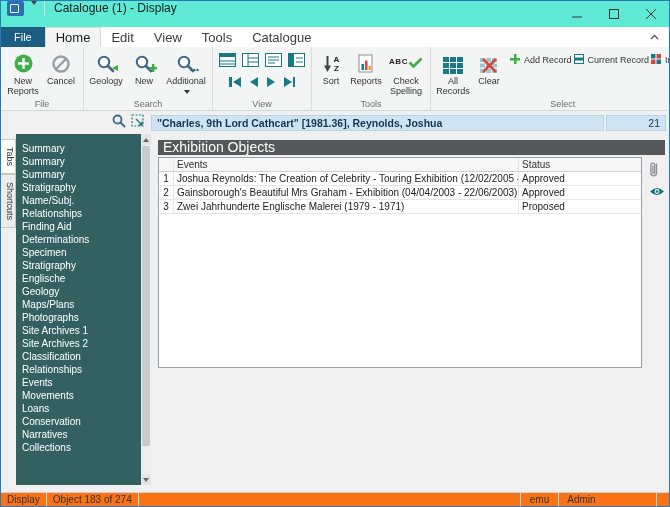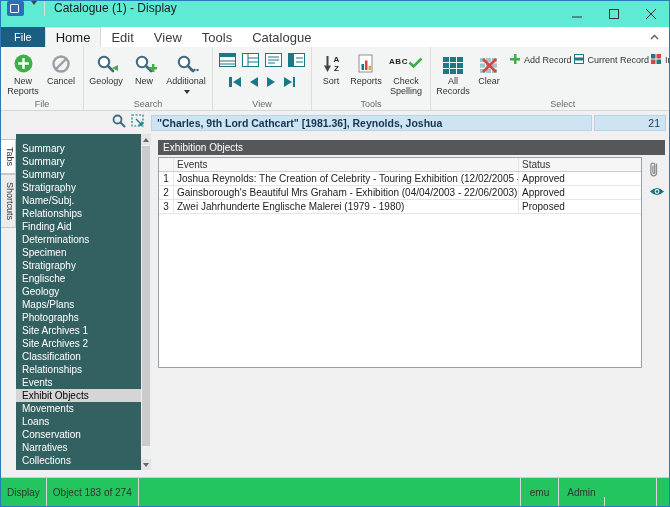--- a/index.html
+++ b/index.html
@@ -42,52 +42,52 @@
   .nbar { width:2.5px; height:10px; background:#187a85; }
   .az-col { display:flex; flex-direction:column; font-size:8px; font-weight:bold; color:#222; line-height:1.1; }
   .abc-txt { font-size:8px; font-weight:bold; color:#222; letter-spacing:0.5px; }
   .sel-right { display:flex; flex-direction:row; justify-content:flex-start; gap:2px; padding:4px 4px 0 4px; }
   .smallbtn { display:flex; align-items:center; gap:4px; font-size:9px; color:#333; height:13px; white-space:nowrap; }
 
   
   .recordrow { height:23px; background:#f0f0f0; display:flex; align-items:center; flex:0 0 auto; }
   .rec-icons { width:150px; display:flex; justify-content:flex-end; align-items:center; gap:5px; padding-right:6px; flex:0 0 auto; }
   .record-bar { flex:1; height:16px; background:#cfe4f3; border:1px solid #b7d3e8; display:flex; align-items:center; padding-left:5px; font-weight:bold; font-size:10.5px; color:#13354f; white-space:nowrap; overflow:hidden; }
-  .count-box { width:72px; height:16px; background:#cfe4f3; border:1px solid #b7d3e8; margin:0 3px 0 2px; display:flex; align-items:center; justify-content:flex-end; padding-right:5px; font-size:10.5px; color:#13354f; flex:0 0 auto; }
+  .count-box { width:60px; height:16px; background:#cfe4f3; border:1px solid #b7d3e8; margin:0 3px 0 2px; display:flex; align-items:center; justify-content:flex-end; padding-right:5px; font-size:10.5px; color:#13354f; flex:0 0 auto; }
 
   
   .main { flex:1; display:flex; background:#f0f0f0; min-height:0; }
   .side-strip { width:15px; display:flex; flex-direction:column; padding-top:5px; background:#f0f0f0; flex:0 0 auto; }
   .vtab { writing-mode:vertical-rl; font-size:9px; color:#333; padding:7px 0; border:1px solid #c6c6c6; border-left:none; background:#ececec; text-align:center; }
   .vtab.active { background:#fff; }
   .tabs-panel { width:135px; display:flex; flex:0 0 auto; }
   .tab-list { flex:1; background:#336161; padding-top:8px; overflow:hidden; height:calc(100% - 7px); }
   .tab-item { height:13px; line-height:13px; padding-left:6px; font-size:10px; color:#fff; white-space:nowrap; cursor:default; }
   .tab-item.selected { background:#d5d5d5; color:#000; }
   .vscroll { width:10px; height:calc(100% - 7px); background:#eceff0; display:flex; flex-direction:column; flex:0 0 auto; }
   .vs-btn { height:11px; display:flex; align-items:center; justify-content:center; background:#e2e4e5; flex:0 0 auto; }
   .vs-up { width:0;height:0;border-left:3px solid transparent;border-right:3px solid transparent;border-bottom:4px solid #666; }
   .vs-down { width:0;height:0;border-left:3px solid transparent;border-right:3px solid transparent;border-top:4px solid #666; }
   .vs-thumb { height:300px; background:#c9cccd; margin:1px; flex:0 0 auto; }
   .vs-bottom { margin-top:auto; }
 
   .content { flex:1; padding:6px 3px 0 7px; display:flex; flex-direction:column; min-width:0; }
-  .panel-header { height:15px; background:#54585b; color:#fff; font-size:10px; line-height:15px; padding-left:5px; flex:0 0 auto; margin-right:1px; }
+  .panel-header { height:15px; background:#54585b; color:#fff; font-size:14px; line-height:15px; padding-left:5px; flex:0 0 auto; margin-right:1px; }
   .content-body { display:flex; margin-top:2px; }
   .grid-table { width:484px; height:211px; background:#fff; border:1px solid #9aa0a6; font-size:10px; color:#222; overflow:hidden; flex:0 0 auto; }
   .t-row { display:flex; height:14px; line-height:13px; border-bottom:1px solid #e6e6e6; background:#fff; }
   .t-row.header { background:#f6f6f6; border-bottom:1px solid #cfcfcf; color:#333; }
   .t-cell-num { width:15px; border-right:1px solid #e6e6e6; text-align:center; flex:0 0 auto; }
   .t-cell-event { flex:1; border-right:1px solid #e6e6e6; padding-left:3px; white-space:nowrap; overflow:hidden; min-width:0; }
   .t-cell-status { width:122px; flex:0 0 auto; padding-left:3px; }
   .side-icons { width:24px; display:flex; flex-direction:column; align-items:center; padding-top:3px; flex:0 0 auto; }
   .side-icons .eye-wrap { margin-top:1px; align-self:flex-end; margin-right:1px; }
 
   
-  .statusbar { height:29px; background:#22c55e; border-top:1px solid #cfcfcf; display:flex; align-items:center; font-size:10px; color:#333; flex:0 0 auto; }
+  .statusbar { height:14px; background:#f97316; border-top:1px solid #cfcfcf; display:flex; align-items:center; font-size:10px; color:#333; flex:0 0 auto; }
   .sb-cell { padding:0 6px; height:100%; display:flex; align-items:center; }
   .sb-r { border-right:1px solid #d8d8d8; }
   .sb-l { border-left:1px solid #d8d8d8; }
   .sb-spacer { flex:1; height:100%; }
   .sb-num { width:52px; justify-content:flex-end;margin-top:38px; }
 </style>
 </head>
 <body>
 
 <div class="window">
@@ -386,21 +386,20 @@
         <div class="tab-item">Stratigraphy</div>
         <div class="tab-item">Englische</div>
         <div class="tab-item">Geology</div>
         <div class="tab-item">Maps/Plans</div>
         <div class="tab-item">Photographs</div>
         <div class="tab-item">Site Archives 1</div>
         <div class="tab-item">Site Archives 2</div>
         <div class="tab-item">Classification</div>
         <div class="tab-item">Relationships</div>
         <div class="tab-item">Events</div>
-        <div class="tab-item selected">Exhibit Objects</div>
         <div class="tab-item">Movements</div>
         <div class="tab-item">Loans</div>
         <div class="tab-item">Conservation</div>
         <div class="tab-item">Narratives</div>
         <div class="tab-item">Collections</div>
       </div>
       <div class="vscroll">
         <span class="vs-btn">
             <i class="vs-up"></i>
           </span>
@@ -425,21 +424,21 @@
             <span class="t-cell-event">Joshua Reynolds: The Creation of Celebrity - Touring Exhibition (12/02/2005 - 01/05...</span>
             <span class="t-cell-status">Approved</span>
           </div>
           <div class="t-row">
             <span class="t-cell-num">2</span>
             <span class="t-cell-event">Gainsborough's Beautiful Mrs Graham - Exhibition (04/04/2003 - 22/06/2003)</span>
             <span class="t-cell-status">Approved</span>
           </div>
           <div class="t-row">
             <span class="t-cell-num">3</span>
-            <span class="t-cell-event">Zwei Jahrhunderte Englische Malerei (1979 - 1980)</span>
+            <span class="t-cell-event">Zwei Jahrhunderte Englische Malerei (1979 - 1971)</span>
             <span class="t-cell-status">Proposed</span>
           </div>
         </div>
         <div class="side-icons">
           <span>
             <svg width="12" height="18" viewBox="0 0 12 18">
                 <path d="M8.5 3.5 v9.5 a2.8 2.8 0 0 1 -5.6 0 V5 a1.9 1.9 0 0 1 3.8 0 v7.5 a0.9 0.9 0 0 1 -1.8 0 V5.5" fill="none" stroke="#8a8f94" stroke-width="1.3"></path>
               </svg>
           </span>
           <span class="eye-wrap">

